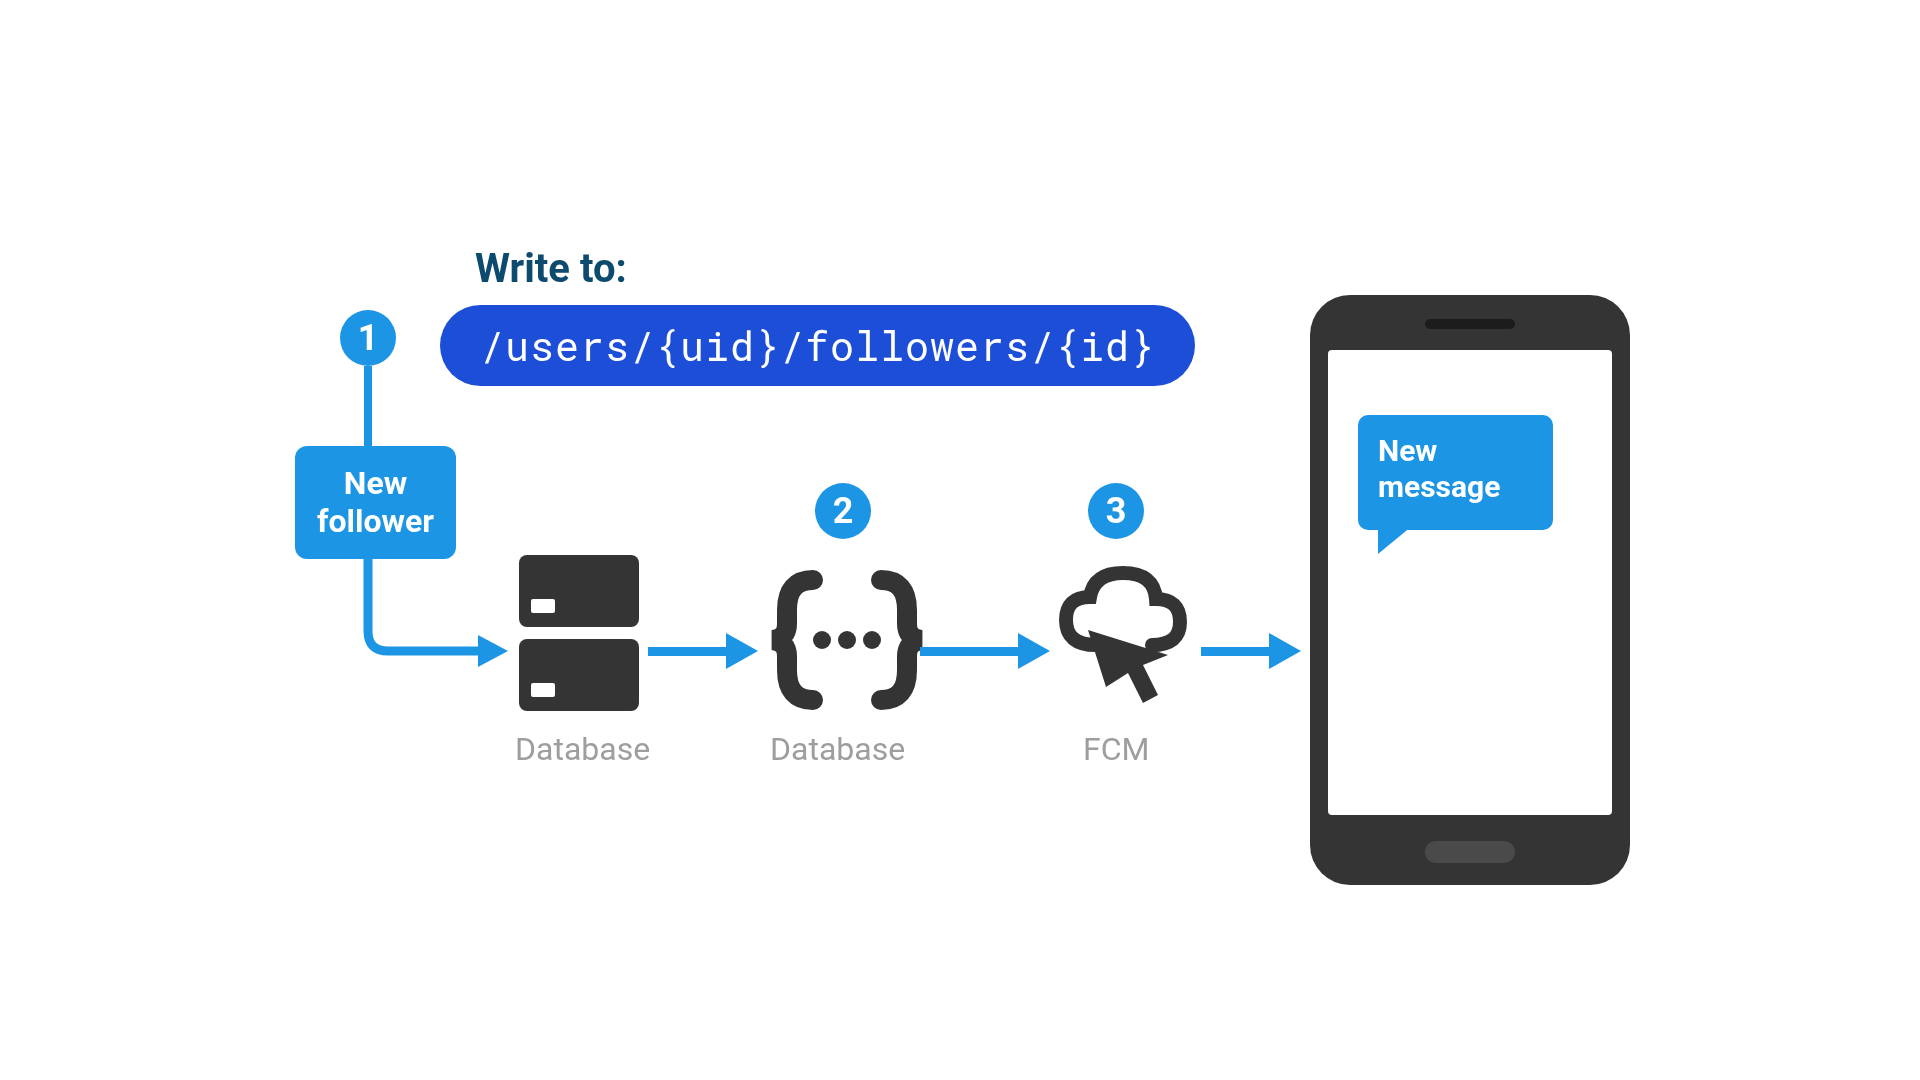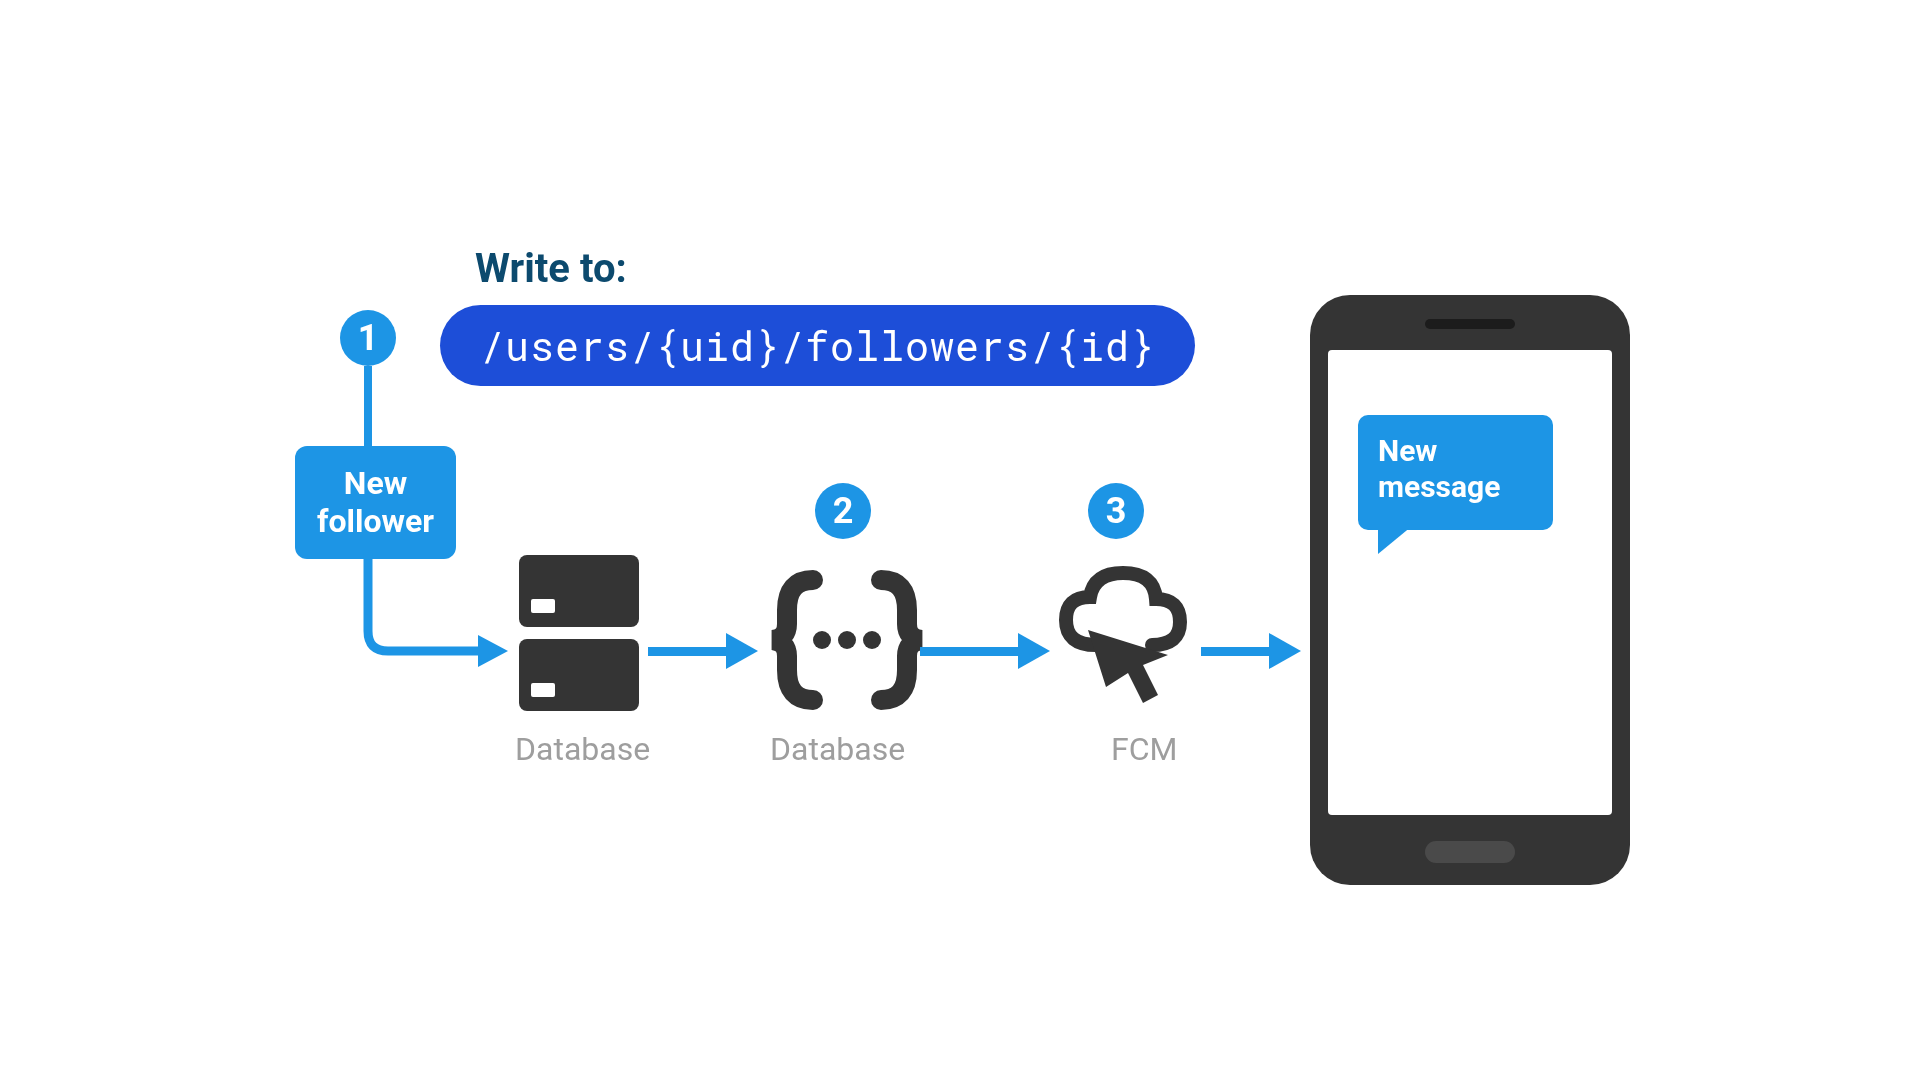--- a/index.html
+++ b/index.html
@@ -91,21 +91,21 @@
   .fcm-icon { left: 818px; top: 430px; }
 
   .icon-label {
     color: #9e9e9e;
     font-size: 32px;
     font-weight: 400;
     top: 595px;
   }
   .lbl-db { left: 275px; }
   .lbl-fn { left: 530px; }
-  .lbl-fcm { left: 843px; margin-left: 28px; }
+  .lbl-fcm { left: 843px; }
 
   .phone {
     left: 1070px;
     top: 160px;
     width: 320px;
     height: 590px;
   }
   .phone-body {
     width: 100%;
     height: 100%;

